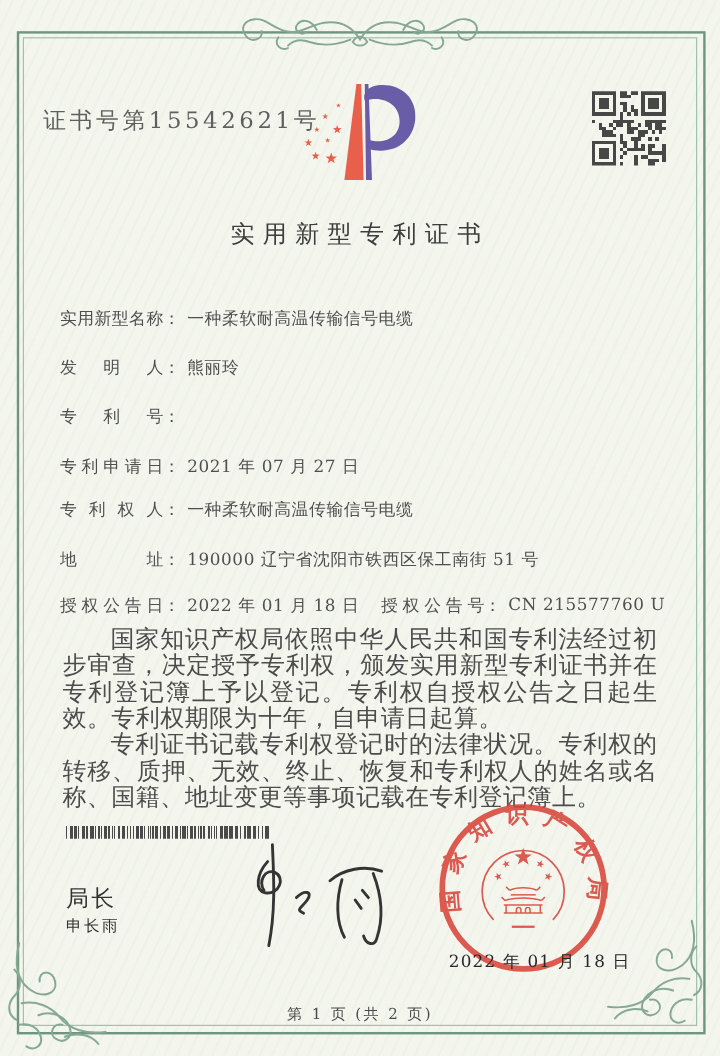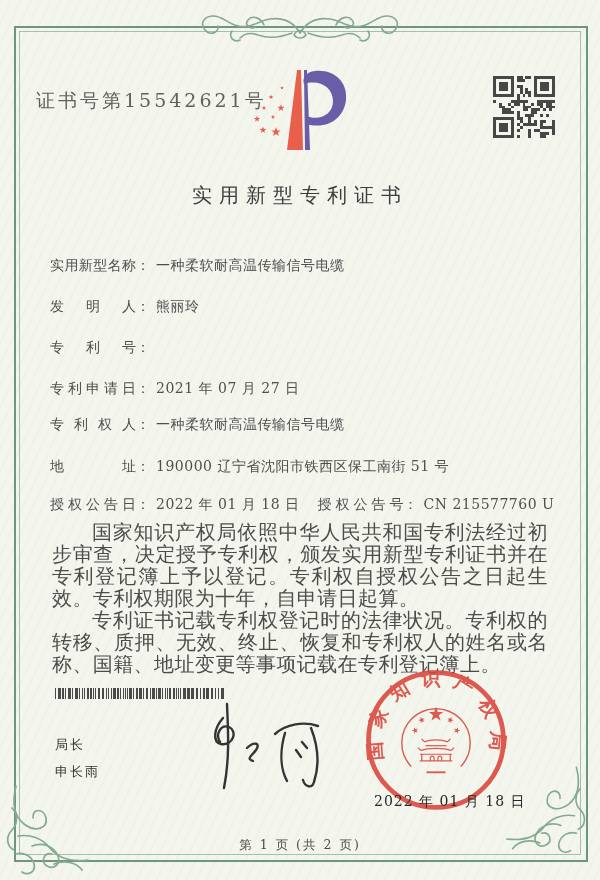--- a/index.html
+++ b/index.html
@@ -21,21 +21,21 @@
   .field-row{position:absolute;left:50px;width:510px;height:20px;font-size:14px;
         color:#4f4f4f;display:flex;align-items:flex-start;white-space:nowrap;}
   .flabel{display:inline-block;width:86px;text-align:justify;text-align-last:justify;}
   .colon{display:inline-block;margin-right:6px;}
   .fvalue{letter-spacing:0.5px;}
   .pairgap{margin-left:18px;}
   .bodytext{position:absolute;left:52px;top:521px;width:496px;font-size:20px;
         line-height:22px;color:#4c4c4c;text-align:justify;}
   .bodytext p{margin:0;text-indent:2em;letter-spacing:0.4px;}
   .barcode{position:absolute;left:55px;top:688px;width:170px;height:11px;}
-  .director-title{position:absolute;left:55px;top:736px;font-size:13px;color:#333;letter-spacing:2px;}
+  .director-title{position:absolute;left:55px;top:736px;font-size:19px;color:#333;letter-spacing:2px;}
   .director-name{position:absolute;left:55px;top:763px;font-size:13px;color:#333;letter-spacing:2px;}
   .signature{position:absolute;left:185px;top:698px;width:165px;height:95px;}
   .seal{position:absolute;left:360px;top:664px;width:152px;height:152px;z-index:2;}
   .seal-date{position:absolute;left:374px;top:793px;font-size:14px;color:#26262b;
         letter-spacing:1px;z-index:3;}
   .footer{position:absolute;left:0;top:837px;width:600px;text-align:center;
         font-size:12.5px;color:#4a4a4a;letter-spacing:2px;}
   .partial{position:absolute;left:0;top:884px;width:600px;height:13px;overflow:hidden;
         text-align:center;font-size:14px;color:#8a8a8a;letter-spacing:3px;}
   .orn-top{position:absolute;left:190px;top:3px;width:220px;height:50px;}

